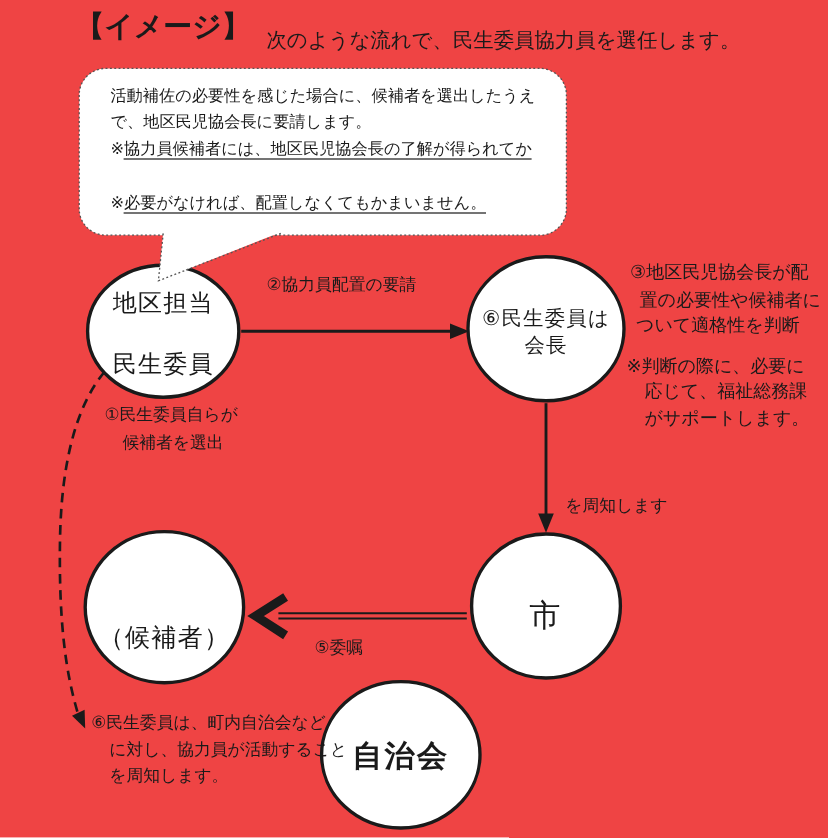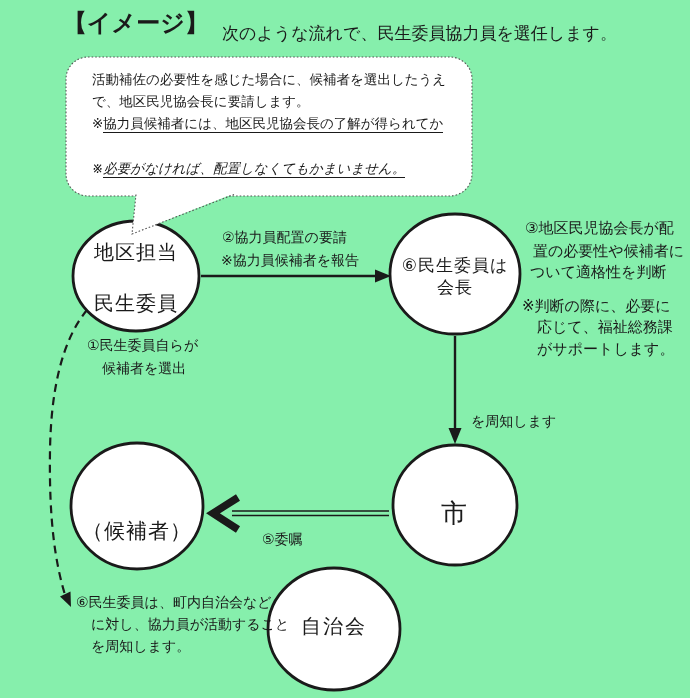--- a/index.html
+++ b/index.html
@@ -1,31 +1,31 @@
 <!DOCTYPE html>
 <html><head>
 <meta charset="utf-8">
 <style>
   html,body{margin:0;padding:0;background:#ffffff;}
   .stage{
-    position:relative;width:690px;height:698px;background:#86efac;overflow:hidden;
+    position:relative;width:690px;height:698px;background:#ef4444;overflow:hidden;
     font-family:"Liberation Sans","DejaVu Sans",sans-serif;color:#1a1a1a;
   }
   .stage svg{position:absolute;left:0;top:0;z-index:1;}
   .t{position:absolute;white-space:nowrap;z-index:2;font-size:14px;line-height:1.3;color:#1a1a1a;}
   .title{font-size:24px;font-weight:bold;letter-spacing:0px;}
   .subtitle{font-size:17px;}
   .bub{font-size:13.5px;}
   .ul{border-bottom:1.4px solid #1a1a1a;padding-bottom:1px;}
   .nodeline{position:absolute;width:200px;text-align:center;z-index:2;white-space:nowrap;}
   .n20{font-size:20px;letter-spacing:1px;}
   .n17{font-size:17px;letter-spacing:1px;}
   .n21{font-size:21px;letter-spacing:1px;}
   .n26{font-size:26px;letter-spacing:2px;}
-  .n27{font-size:20px;letter-spacing:2px;}
+  .n27{font-size:25px;letter-spacing:2px;font-weight:bold;}
   .s15{font-size:15px;}
 </style>
 </head>
 <body>
 
 <div class="stage">
 
   <svg width="690" height="698" viewBox="0 0 690 698">
 
     <ellipse cx="136" cy="276" rx="63" ry="55" fill="#ffffff" stroke="#1a1a1a" stroke-width="2.8"></ellipse>
@@ -61,39 +61,38 @@
       <path d="M 136 194.5 L 132 234 L 234 194.5" fill="none" stroke="#555555" stroke-width="1.1" stroke-dasharray="1.6 2"></path>
     </g>
   </svg>
 
   <div class="t title" style="left:63px;top:7px;">【イメージ】</div>
   <div class="t subtitle" style="left:222px;top:23px;">次のような流れで、民生委員協力員を選任します。</div>
 
   <div class="t bub" style="left:92px;top:71px;">活動補佐の必要性を感じた場合に、候補者を選出したうえ</div>
   <div class="t bub" style="left:92px;top:93px;">で、地区民児協会長に要請します。</div>
   <div class="t bub" style="left:92px;top:115px;"><span>※</span><span class="ul">協力員候補者には、地区民児協会長の了解が得られてか</span></div>
-  <div class="t bub" style="left:92px;top:160px;font-style:italic;"><span>※</span><span class="ul">必要がなければ、配置しなくてもかまいません。</span></div>
+  <div class="t bub" style="left:92px;top:160px;"><span>※</span><span class="ul">必要がなければ、配置しなくてもかまいません。</span></div>
 
   <div class="nodeline n20" style="left:36px;top:239px;">地区担当</div>
   <div class="nodeline n20" style="left:36px;top:290px;">民生委員</div>
 
   <div class="nodeline n17" style="left:355px;top:254px;">⑥民生委員は</div>
   <div class="nodeline n17" style="left:355px;top:276px;">会長</div>
 
   <div class="nodeline n26" style="left:355px;top:496px;">市</div>
 
   <div class="nodeline n21" style="left:37px;top:517px;">（候補者）</div>
 
   <div class="nodeline n27" style="left:234px;top:613px;">自治会</div>
 
   <div class="t" style="left:87px;top:336px;">①民生委員自らが</div>
   <div class="t" style="left:102px;top:359px;">候補者を選出</div>
 
   <div class="t" style="left:222px;top:228px;">②協力員配置の要請</div>
-  <div class="t" style="left:221px;top:251px;">※協力員候補者を報告</div>
 
   <div class="t s15" style="left:525px;top:218px;">③地区民児協会長が配</div>
   <div class="t s15" style="left:533px;top:241px;">置の必要性や候補者に</div>
   <div class="t s15" style="left:530px;top:262px;">ついて適格性を判断</div>
   <div class="t s15" style="left:537px;top:317px;">応じて、福祉総務課</div>
   <div class="t s15" style="left:522px;top:296px;">※判断の際に、必要に</div>
   <div class="t s15" style="left:537px;top:339px;">がサポートします。</div>
 
   <div class="t" style="left:471px;top:412px;">を周知します</div>
 

